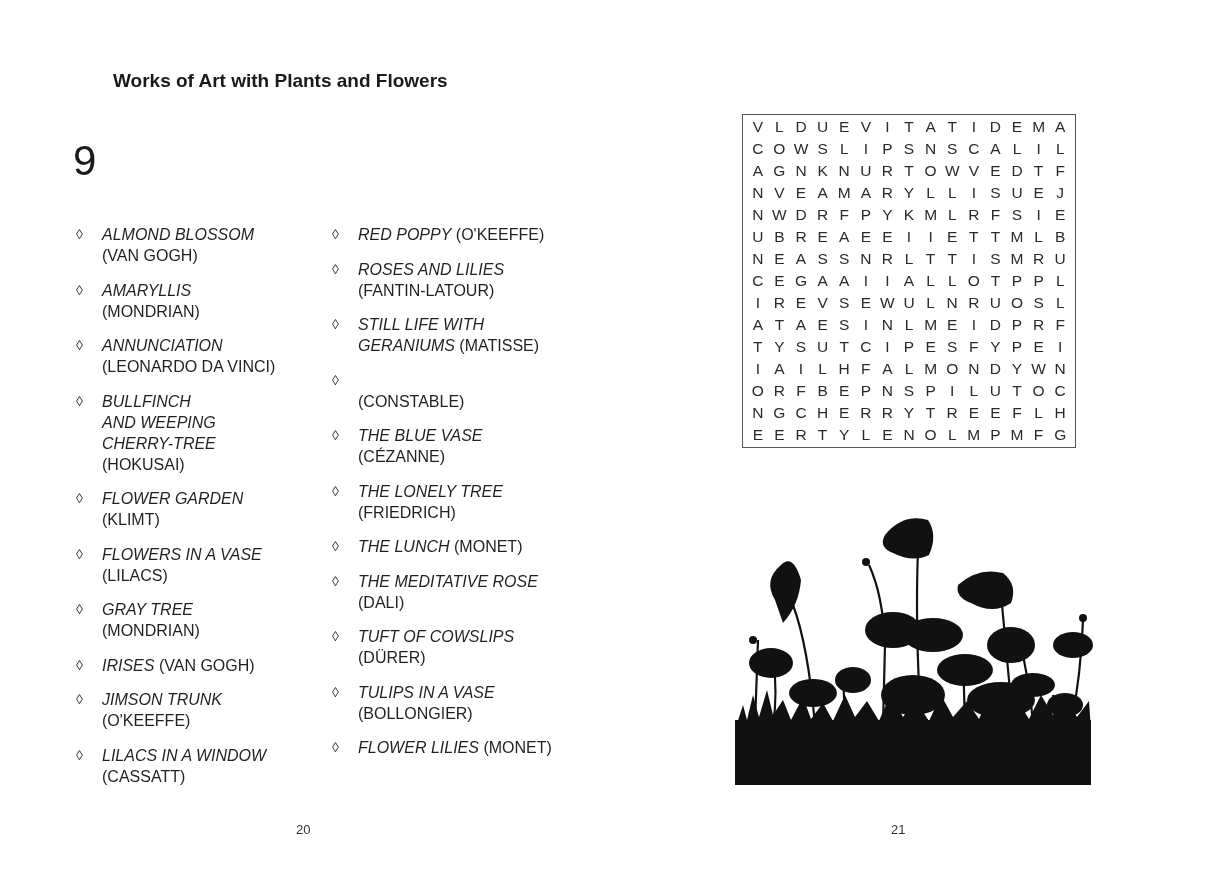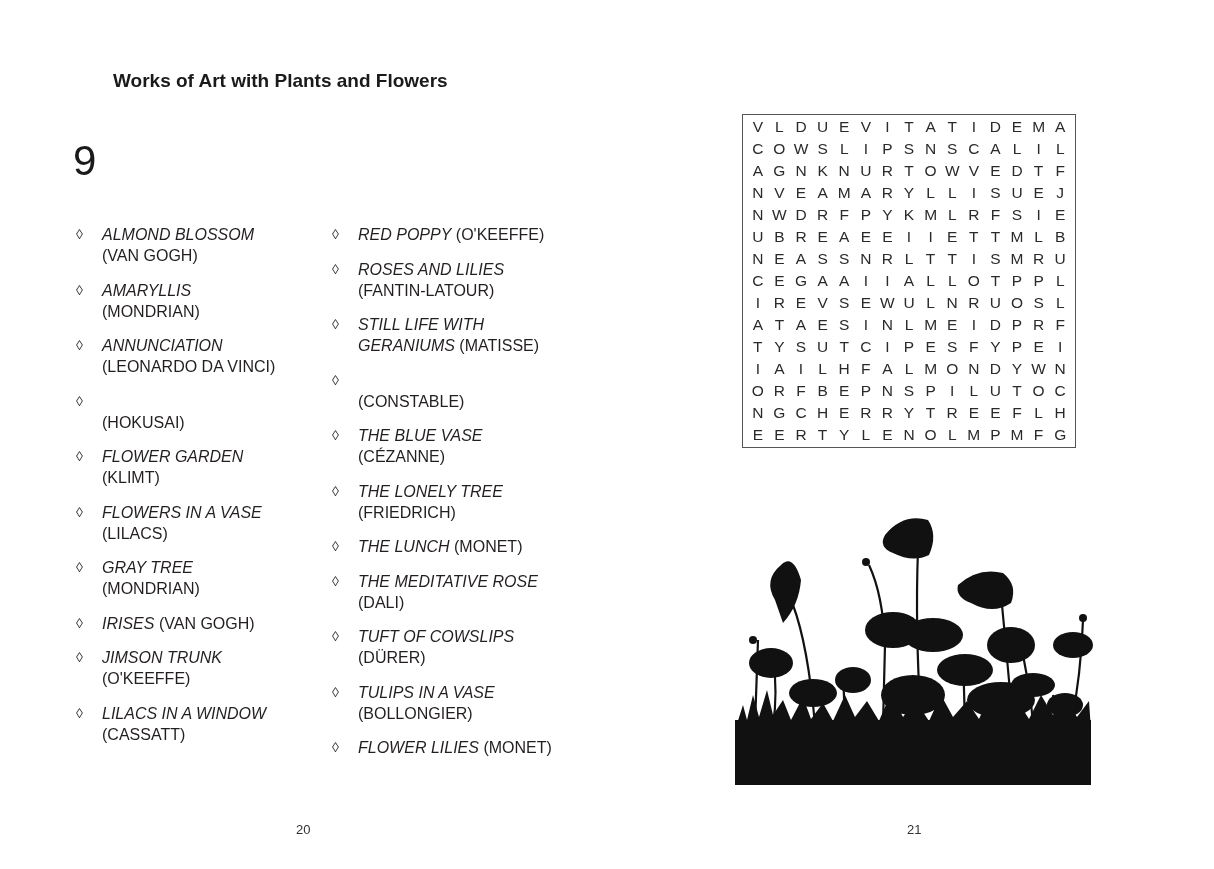--- a/index.html
+++ b/index.html
@@ -27,21 +27,21 @@
 </head>
 <body>
 
 <div class="page page-left">
   <div class="title">Works of Art with Plants and Flowers</div>
   <div class="puzzle-num">9</div>
   <div class="col col1" id="col0">
       <div class="item"><span class="bullet">◊</span><span class="title-text"><span class="u">ALMOND</span><span> BLOSSOM</span></span><br><span class="artist">(VAN GOGH)</span></div>
       <div class="item"><span class="bullet">◊</span><span class="title-text"><span class="u">AMARYLLIS</span></span><br><span class="artist">(MONDRIAN)</span></div>
       <div class="item"><span class="bullet">◊</span><span class="title-text"><span class="u">ANNUNCIATION</span></span><br><span class="artist">(LEONARDO DA VINCI)</span></div>
-      <div class="item"><span class="bullet">◊</span><br><span class="artist">(HOKUSAI)</span></div>
+      <div class="item"><span class="bullet">◊</span><span class="title-text"><span class="u">BULLFINCH</span><br><span>AND WEEPING</span><br><span class="u">CHERRY-TREE</span></span><br><span class="artist">(HOKUSAI)</span></div>
       <div class="item"><span class="bullet">◊</span><span class="title-text"><span>FLOWER </span><span class="u">GARDEN</span></span><br><span class="artist">(KLIMT)</span></div>
       <div class="item"><span class="bullet">◊</span><span class="title-text"><span class="u">FLOWERS</span><span> IN A VASE</span></span><br><span class="artist">(LILACS)</span></div>
       <div class="item"><span class="bullet">◊</span><span class="title-text"><span class="u">GRAY TREE</span></span><br><span class="artist">(MONDRIAN)</span></div>
       <div class="item"><span class="bullet">◊</span><span class="title-text"><span class="u">IRISES</span></span> <span class="artist">(VAN GOGH)</span></div>
       <div class="item"><span class="bullet">◊</span><span class="title-text"><span class="u">JIMSON</span><span> TRUNK</span></span><br><span class="artist">(O'KEEFFE)</span></div>
       <div class="item"><span class="bullet">◊</span><span class="title-text"><span class="u">LILACS</span><span> IN A WINDOW</span></span><br><span class="artist">(CASSATT)</span></div>
     </div>
   <div class="col col2" id="col1">
       <div class="item"><span class="bullet">◊</span><span class="title-text"><span>RED </span><span class="u">POPPY</span></span> <span class="artist">(O'KEEFFE)</span></div>
       <div class="item"><span class="bullet">◊</span><span class="title-text"><span>ROSES AND </span><span class="u">LILIES</span></span><br><span class="artist">(FANTIN-LATOUR)</span></div>
@@ -52,21 +52,21 @@
       <div class="item"><span class="bullet">◊</span><span class="title-text"><span>THE </span><span class="u">LUNCH</span></span> <span class="artist">(MONET)</span></div>
       <div class="item"><span class="bullet">◊</span><span class="title-text"><span>THE </span><span class="u">MEDITATIVE</span><span> ROSE</span></span><br><span class="artist">(DALI)</span></div>
       <div class="item"><span class="bullet">◊</span><span class="title-text"><span class="u">TUFT</span><span> OF </span><span class="u">COWSLIPS</span></span><br><span class="artist">(DÜRER)</span></div>
       <div class="item"><span class="bullet">◊</span><span class="title-text"><span class="u">TULIPS</span><span> IN A VASE</span></span><br><span class="artist">(BOLLONGIER)</span></div>
       <div class="item"><span class="bullet">◊</span><span class="title-text"><span class="u">FLOWER</span><span> LILIES</span></span> <span class="artist">(MONET)</span></div>
     </div>
   <div class="pagenum" style="left:296px;">20</div>
 </div>
 
 <div class="page page-right">
-  <div class="pagenum" style="left:300px;">21</div>
+  <div class="pagenum" style="left:284px;">21</div>
 </div>
 
 <div class="grid" id="grid">
     <div class="cell">V</div>
     <div class="cell">L</div>
     <div class="cell">D</div>
     <div class="cell">U</div>
     <div class="cell">E</div>
     <div class="cell">V</div>
     <div class="cell">I</div>

